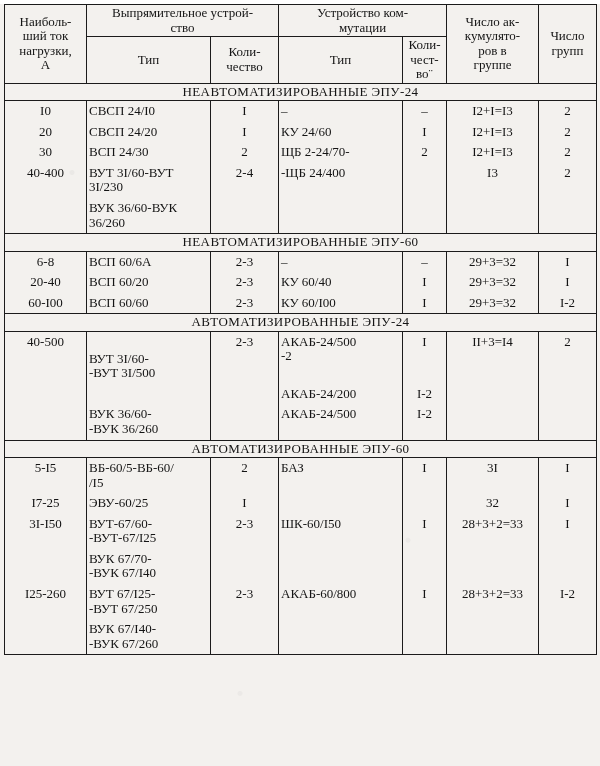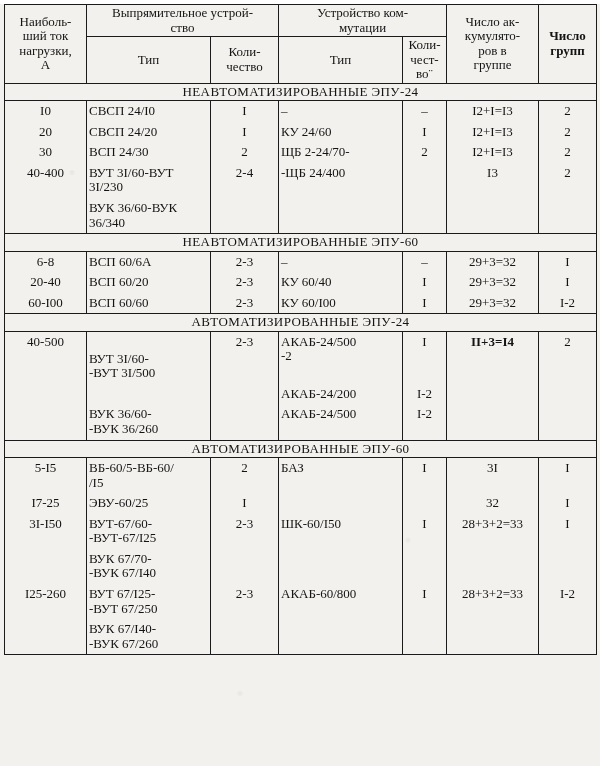--- a/index.html
+++ b/index.html
@@ -89,21 +89,21 @@
 нагрузки,
 А</td>
         <td class="hdr" colspan="2" style="white-space:pre-line;">Выпрямительное устрой-
 ство</td>
         <td class="hdr" colspan="2" style="white-space:pre-line;">Устройство ком-
 мутации</td>
         <td class="hdr" rowspan="2" style="white-space:pre-line;">Число ак-
 кумулято-
 ров в
 группе</td>
-        <td class="hdr" rowspan="2" style="white-space:pre-line;font-weight:bold;">Число
+        <td class="hdr" rowspan="2" style="white-space:pre-line;">Число
 групп</td>
       </tr>
       <tr>
         <td class="hdr tall" style="white-space:pre-line;">Тип</td>
         <td class="hdr tall" style="white-space:pre-line;">Коли-
 чество</td>
         <td class="hdr tall" style="white-space:pre-line;">Тип</td>
         <td class="hdr tall" style="white-space:pre-line;">Коли-
 чест-
 во¨</td>
@@ -146,21 +146,21 @@
     3I/230</td>
           <td class="c cellpad" style="white-space: pre-line; border-top: none; border-bottom: none; padding-top: 3px; padding-bottom: 3px;">2-4</td>
           <td class="l cellpad" style="white-space: pre-line; border-top: none; border-bottom: none; padding-top: 3px; padding-bottom: 3px;">-ЩБ   24/400</td>
           <td class="c cellpad" style="white-space: pre-line; border-top: none; border-bottom: none; padding-top: 3px; padding-bottom: 3px;"></td>
           <td class="c cellpad" style="white-space: pre-line; border-top: none; border-bottom: none; padding-top: 3px; padding-bottom: 3px;">I3</td>
           <td class="c cellpad" style="white-space: pre-line; border-top: none; border-bottom: none; padding-top: 3px; padding-bottom: 3px;">2</td>
         </tr>
         <tr>
           <td class="c cellpad" style="white-space: pre-line; border-top: none; padding-top: 3px; padding-bottom: 3px;"></td>
           <td class="l cellpad" style="white-space: pre-line; border-top: none; padding-top: 3px; padding-bottom: 3px;">ВУК 36/60-ВУК
-      36/340</td>
+      36/260</td>
           <td class="c cellpad" style="white-space: pre-line; border-top: none; padding-top: 3px; padding-bottom: 3px;"></td>
           <td class="l cellpad" style="white-space: pre-line; border-top: none; padding-top: 3px; padding-bottom: 3px;"></td>
           <td class="c cellpad" style="white-space: pre-line; border-top: none; padding-top: 3px; padding-bottom: 3px;"></td>
           <td class="c cellpad" style="white-space: pre-line; border-top: none; padding-top: 3px; padding-bottom: 3px;"></td>
           <td class="c cellpad" style="white-space: pre-line; border-top: none; padding-top: 3px; padding-bottom: 3px;"></td>
         </tr>
         <tr class="sectionrow">
           <td colspan="7">НЕАВТОМАТИЗИРОВАННЫЕ ЭПУ-60</td>
         </tr>
         <tr>
@@ -194,21 +194,21 @@
           <td colspan="7">АВТОМАТИЗИРОВАННЫЕ ЭПУ-24</td>
         </tr>
         <tr>
           <td class="c cellpad" style="white-space: pre-line; border-bottom: none; padding-top: 3px; padding-bottom: 3px;">40-500</td>
           <td class="l cellpad" style="white-space: pre-line; border-bottom: none; padding-top: 20px; padding-bottom: 3px;">ВУТ 3I/60-
 -ВУТ 3I/500</td>
           <td class="c cellpad" style="white-space: pre-line; border-bottom: none; padding-top: 3px; padding-bottom: 3px;">2-3</td>
           <td class="l cellpad" style="white-space: pre-line; border-bottom: none; padding-top: 3px; padding-bottom: 3px;">АКАБ-24/500
       -2</td>
           <td class="c cellpad" style="white-space: pre-line; border-bottom: none; padding-top: 3px; padding-bottom: 3px;">I</td>
-          <td class="c cellpad" style="white-space: pre-line; border-bottom: none; padding-top: 3px; padding-bottom: 3px; font-weight: bold;">II+3=I4</td>
+          <td class="c cellpad" style="white-space: pre-line; border-bottom: none; padding-top: 3px; padding-bottom: 3px;">II+3=I4</td>
           <td class="c cellpad" style="white-space: pre-line; border-bottom: none; padding-top: 3px; padding-bottom: 3px;">2</td>
         </tr>
         <tr>
           <td class="c cellpad" style="white-space: pre-line; border-top: none; border-bottom: none; padding-top: 3px; padding-bottom: 3px;"></td>
           <td class="l cellpad" style="white-space: pre-line; border-top: none; border-bottom: none; padding-top: 3px; padding-bottom: 3px;"></td>
           <td class="c cellpad" style="white-space: pre-line; border-top: none; border-bottom: none; padding-top: 3px; padding-bottom: 3px;"></td>
           <td class="l cellpad" style="white-space: pre-line; border-top: none; border-bottom: none; padding-top: 3px; padding-bottom: 3px;">АКАБ-24/200</td>
           <td class="c cellpad" style="white-space: pre-line; border-top: none; border-bottom: none; padding-top: 3px; padding-bottom: 3px;">I-2</td>
           <td class="c cellpad" style="white-space: pre-line; border-top: none; border-bottom: none; padding-top: 3px; padding-bottom: 3px;"></td>
           <td class="c cellpad" style="white-space: pre-line; border-top: none; border-bottom: none; padding-top: 3px; padding-bottom: 3px;"></td>

